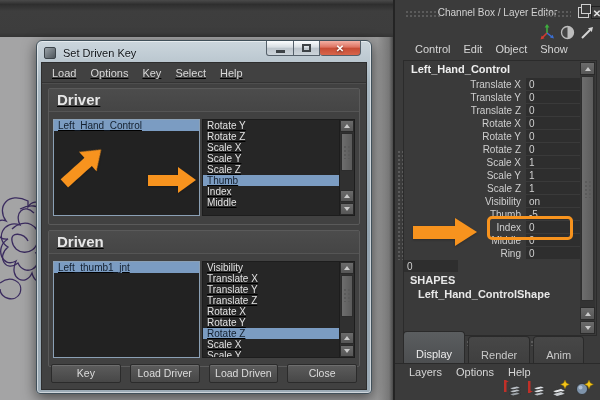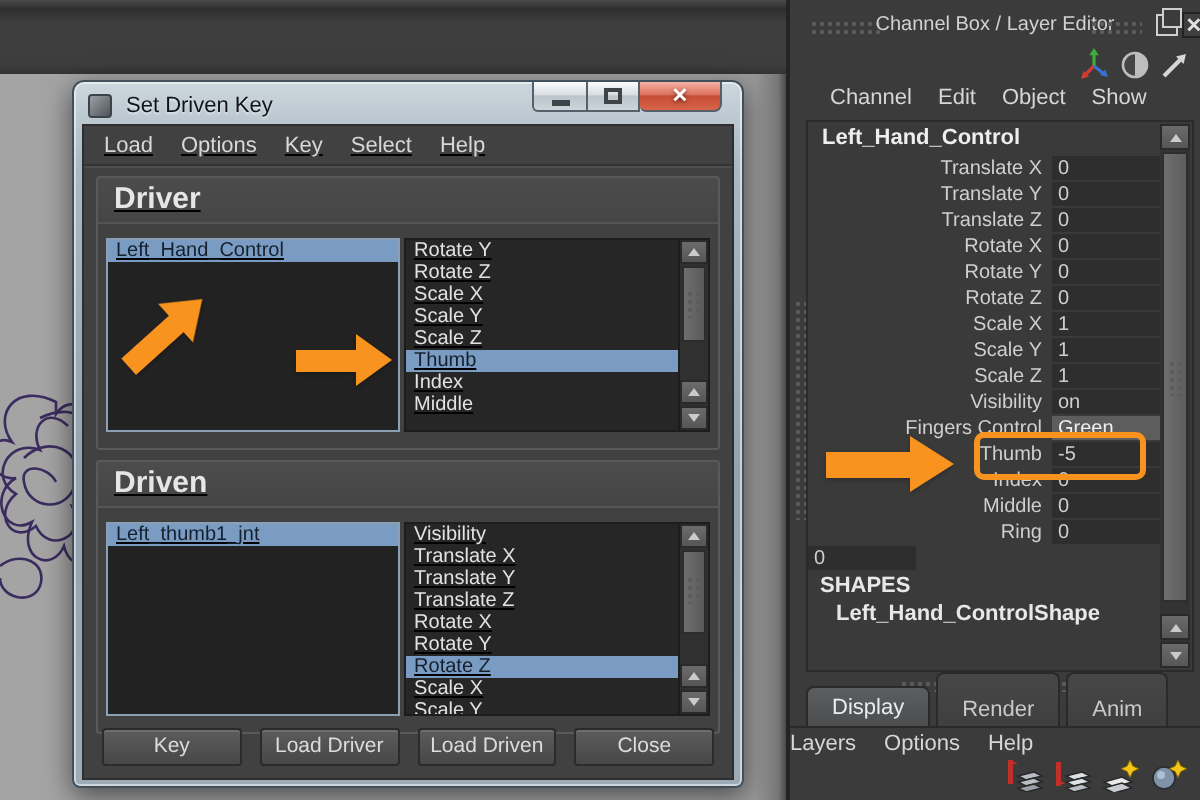--- a/index.html
+++ b/index.html
@@ -43,23 +43,23 @@
   .cb-thumb { position:absolute; left:1px; top:14px; width:13px; height:225px; background:linear-gradient(90deg,#6e6e6e,#5d5d5d); border:1px solid #2e2e2e; border-radius:1px; }
   .cb-thumb .grip { position:absolute; left:2px; top:46%; width:9px; height:18px; }
   .tri-up { width:0; height:0; border-left:3px solid transparent; border-right:3px solid transparent; border-bottom:4px solid #cacaca; }
   .tri-down { width:0; height:0; border-left:3px solid transparent; border-right:3px solid transparent; border-top:4px solid #cacaca; }
 
   .sep-dots { position:absolute; left:55px; top:340px; width:95px; height:6px; }
 
   
   .tabs { position:absolute; left:8px; top:347px; display:flex; gap:3px; align-items:flex-end; height:16px; }
   .tab { font-size:11px; color:#c9c9c9; background:linear-gradient(#474747,#3f3f3f); border:1px solid #2a2a2a; border-bottom:none; border-radius:4px 4px 0 0; padding:12px 12px 2px 12px; }
-  .tab.selected { background:linear-gradient(#5b5e60,#4c4e50); color:#ececec; padding:4px 12px 3px 12px; }
+  .tab.selected { background:linear-gradient(#5b5e60,#4c4e50); color:#ececec; padding:16px 12px 3px 12px; }
   .tab-line { position:absolute; left:0; top:363px; width:100%; height:1px; background:#2a2a2a; }
-  .lmenu { position:absolute; left:0; top:366px; display:flex; gap:14px; }
+  .lmenu { position:absolute; left:0; top:366px; display:flex; gap:14px; padding-left:14px; }
   .lmenu .menu-item { font-size:11px; color:#d6d6d6; }
   .layer-icons { position:absolute; right:6px; top:379px; display:flex; gap:4px; }
 
   
   .sdk-window { position:absolute; left:36px; top:40px; width:336px; height:354px; border-radius:6px 6px 4px 4px;
     background:linear-gradient(180deg,#ccd6dd 0%,#a9b8c2 12%,#93a3af 55%,#9cabb6 100%);
     border:1px solid #41505a; box-shadow:inset 0 0 0 1px rgba(255,255,255,.5), 0 4px 14px rgba(0,0,0,.55); padding:0 4px 4px 4px; z-index:10; }
   .titlebar { height:21px; display:flex; align-items:center; position:relative; }
   .win-icon { width:12px; height:12px; margin:2px 0 0 3px; border-radius:2px; background:linear-gradient(135deg,#9aa2a8,#4d555b); border:1px solid #3c444a; }
   .win-title { font-size:11px; color:#101418; margin:2px 0 0 7px; text-shadow:0 1px 1px rgba(255,255,255,.5); }
@@ -136,21 +136,21 @@
       <svg width="15" height="15" viewBox="0 0 15 15">
         <circle cx="7.5" cy="7.5" r="6" fill="#454545" stroke="#bdbdbd" stroke-width="1.3"></circle>
         <path d="M7.5 1.5 A6 6 0 0 1 7.5 13.5 Z" fill="#bdbdbd"></path>
       </svg>
       <svg width="16" height="16" viewBox="0 0 16 16">
         <line x1="3" y1="13" x2="11" y2="5" stroke="#d6d6d6" stroke-width="2"></line>
           <path d="M14 2 l-1.2 5 -3.8-3.8 z" fill="#d6d6d6"></path>
       </svg>
     </div>
     <div class="pmenu">
-        <div class="menu-item">Channel</div>
+        <div class="menu-item">Control</div>
         <div class="menu-item">Edit</div>
         <div class="menu-item">Object</div>
         <div class="menu-item">Show</div>
       </div>
 
     <div class="channel-area">
       <div class="cb-object-header">Left_Hand_Control</div>
       <div class="cb-rows">
           <div class="ch-row">
             <div class="ch-name">Translate X</div>
@@ -184,24 +184,20 @@
             <div class="ch-name">Scale Y</div>
             <div class="ch-val">1</div>
           </div>
           <div class="ch-row">
             <div class="ch-name">Scale Z</div>
             <div class="ch-val">1</div>
           </div>
           <div class="ch-row">
             <div class="ch-name">Visibility</div>
             <div class="ch-val">on</div>
-          </div>
-          <div class="ch-row">
-            <div class="ch-name">Fingers Control</div>
-            <div class="ch-val enum">Green</div>
           </div>
           <div class="ch-row">
             <div class="ch-name">Thumb</div>
             <div class="ch-val">-5</div>
           </div>
           <div class="ch-row">
             <div class="ch-name">Index</div>
             <div class="ch-val">0</div>
           </div>
           <div class="ch-row">

